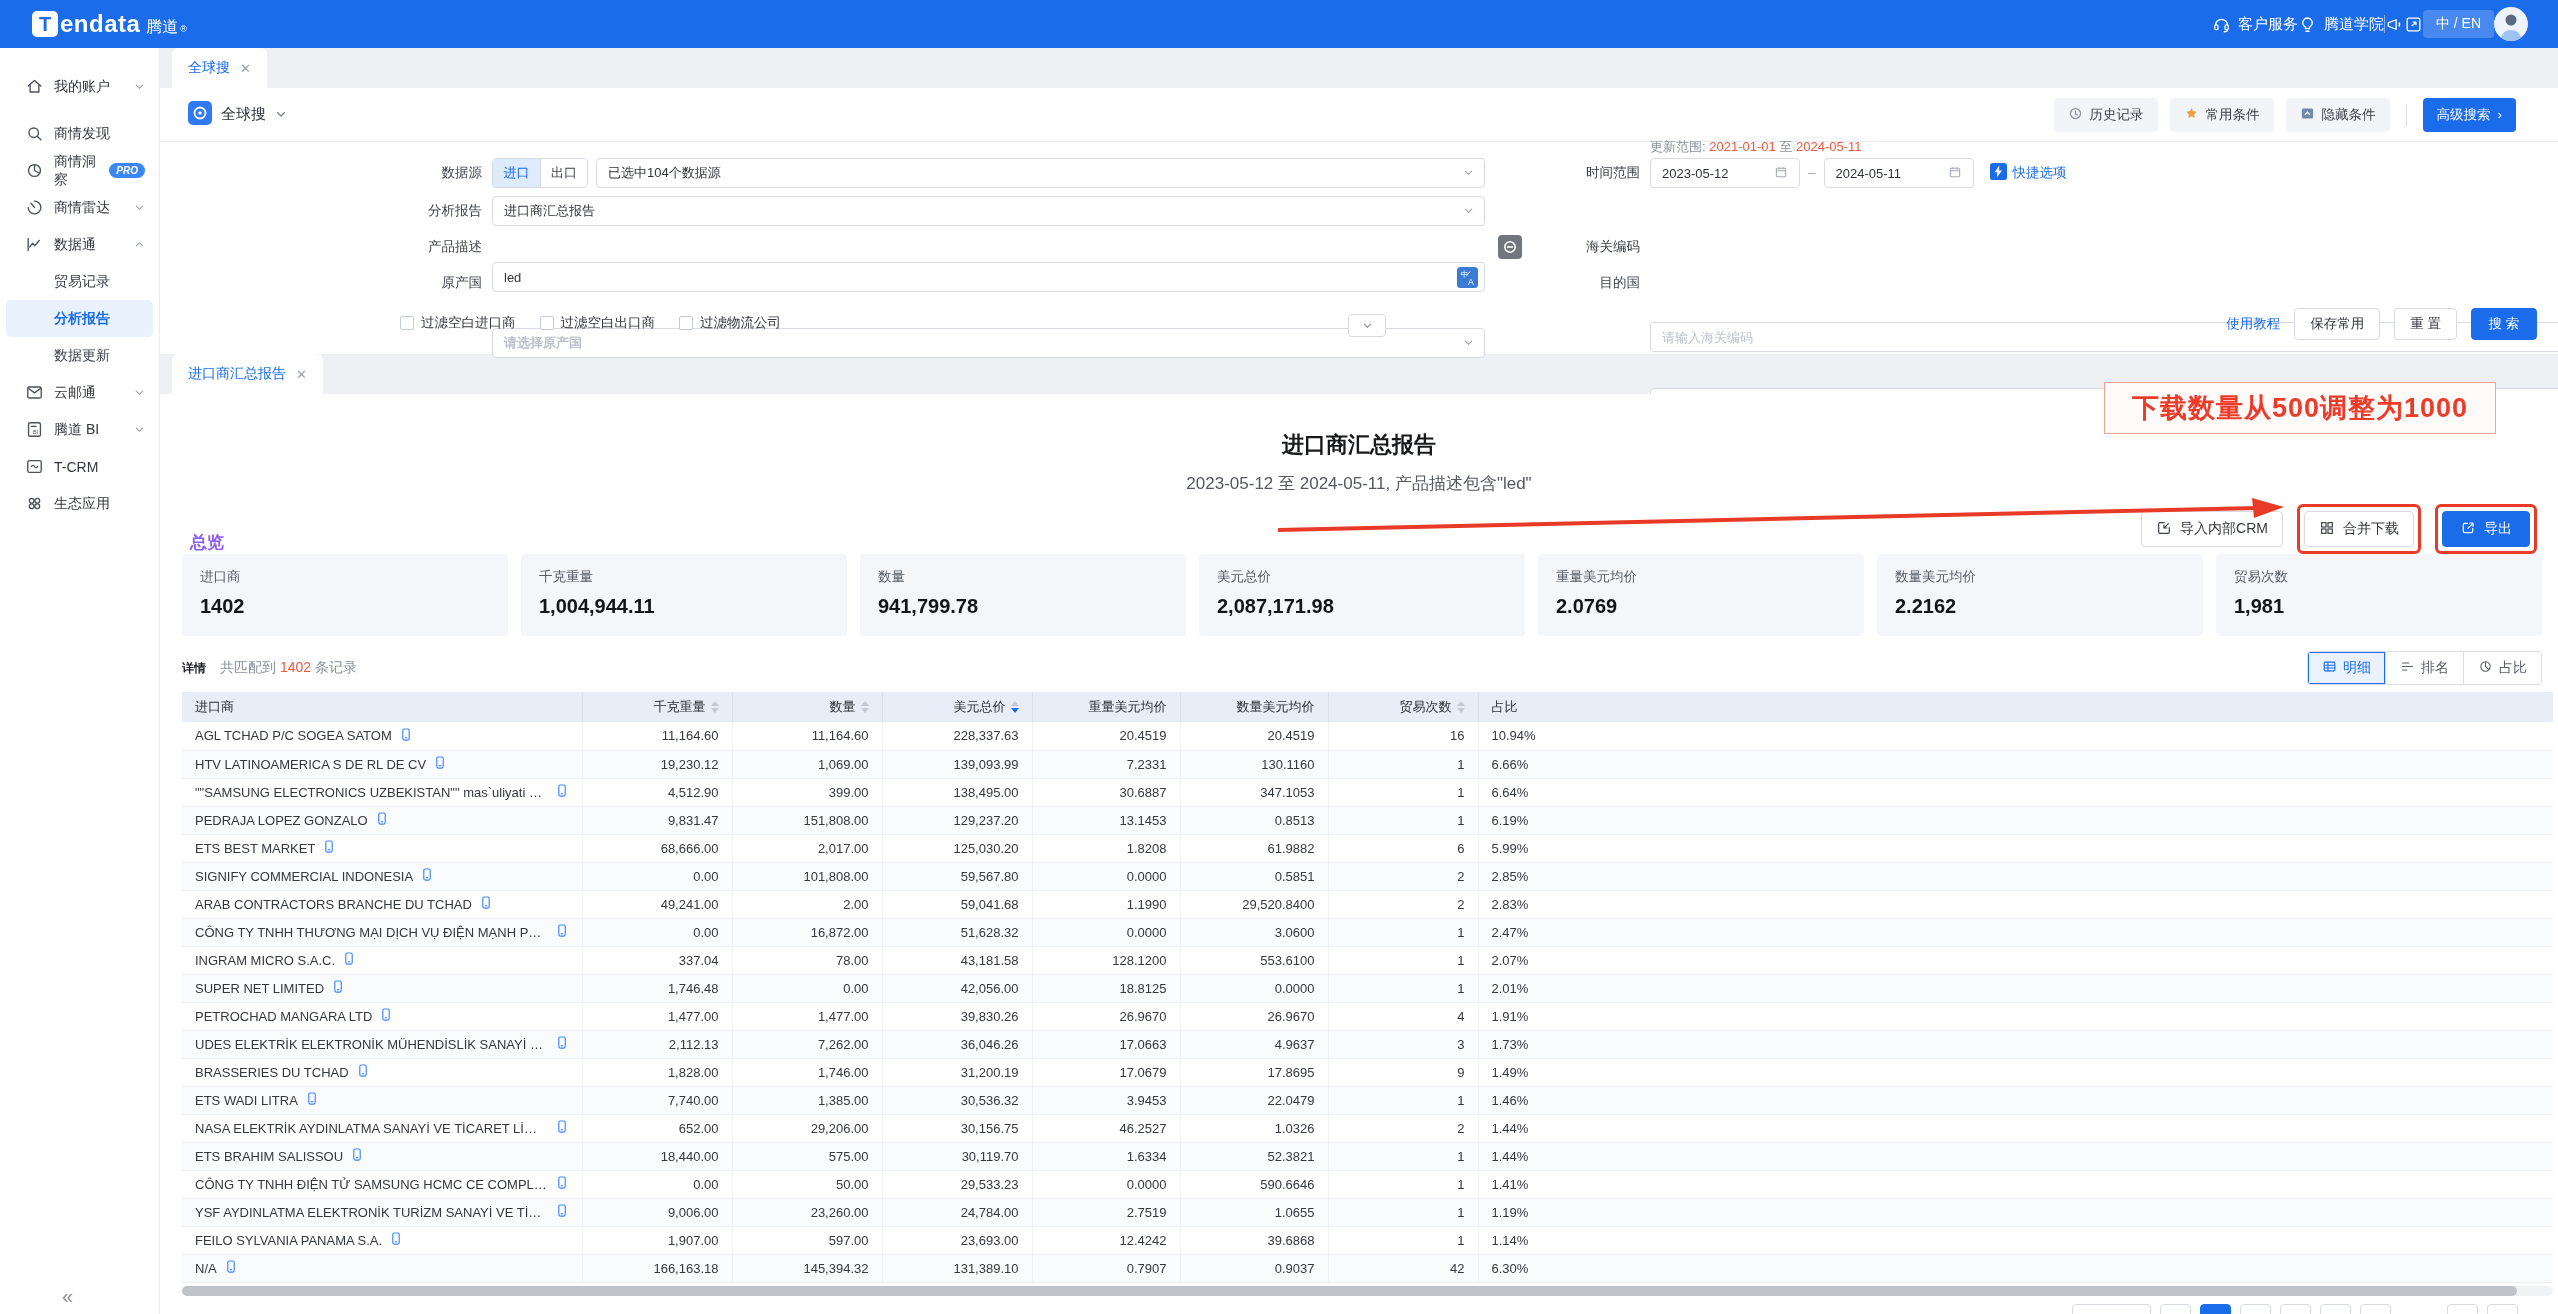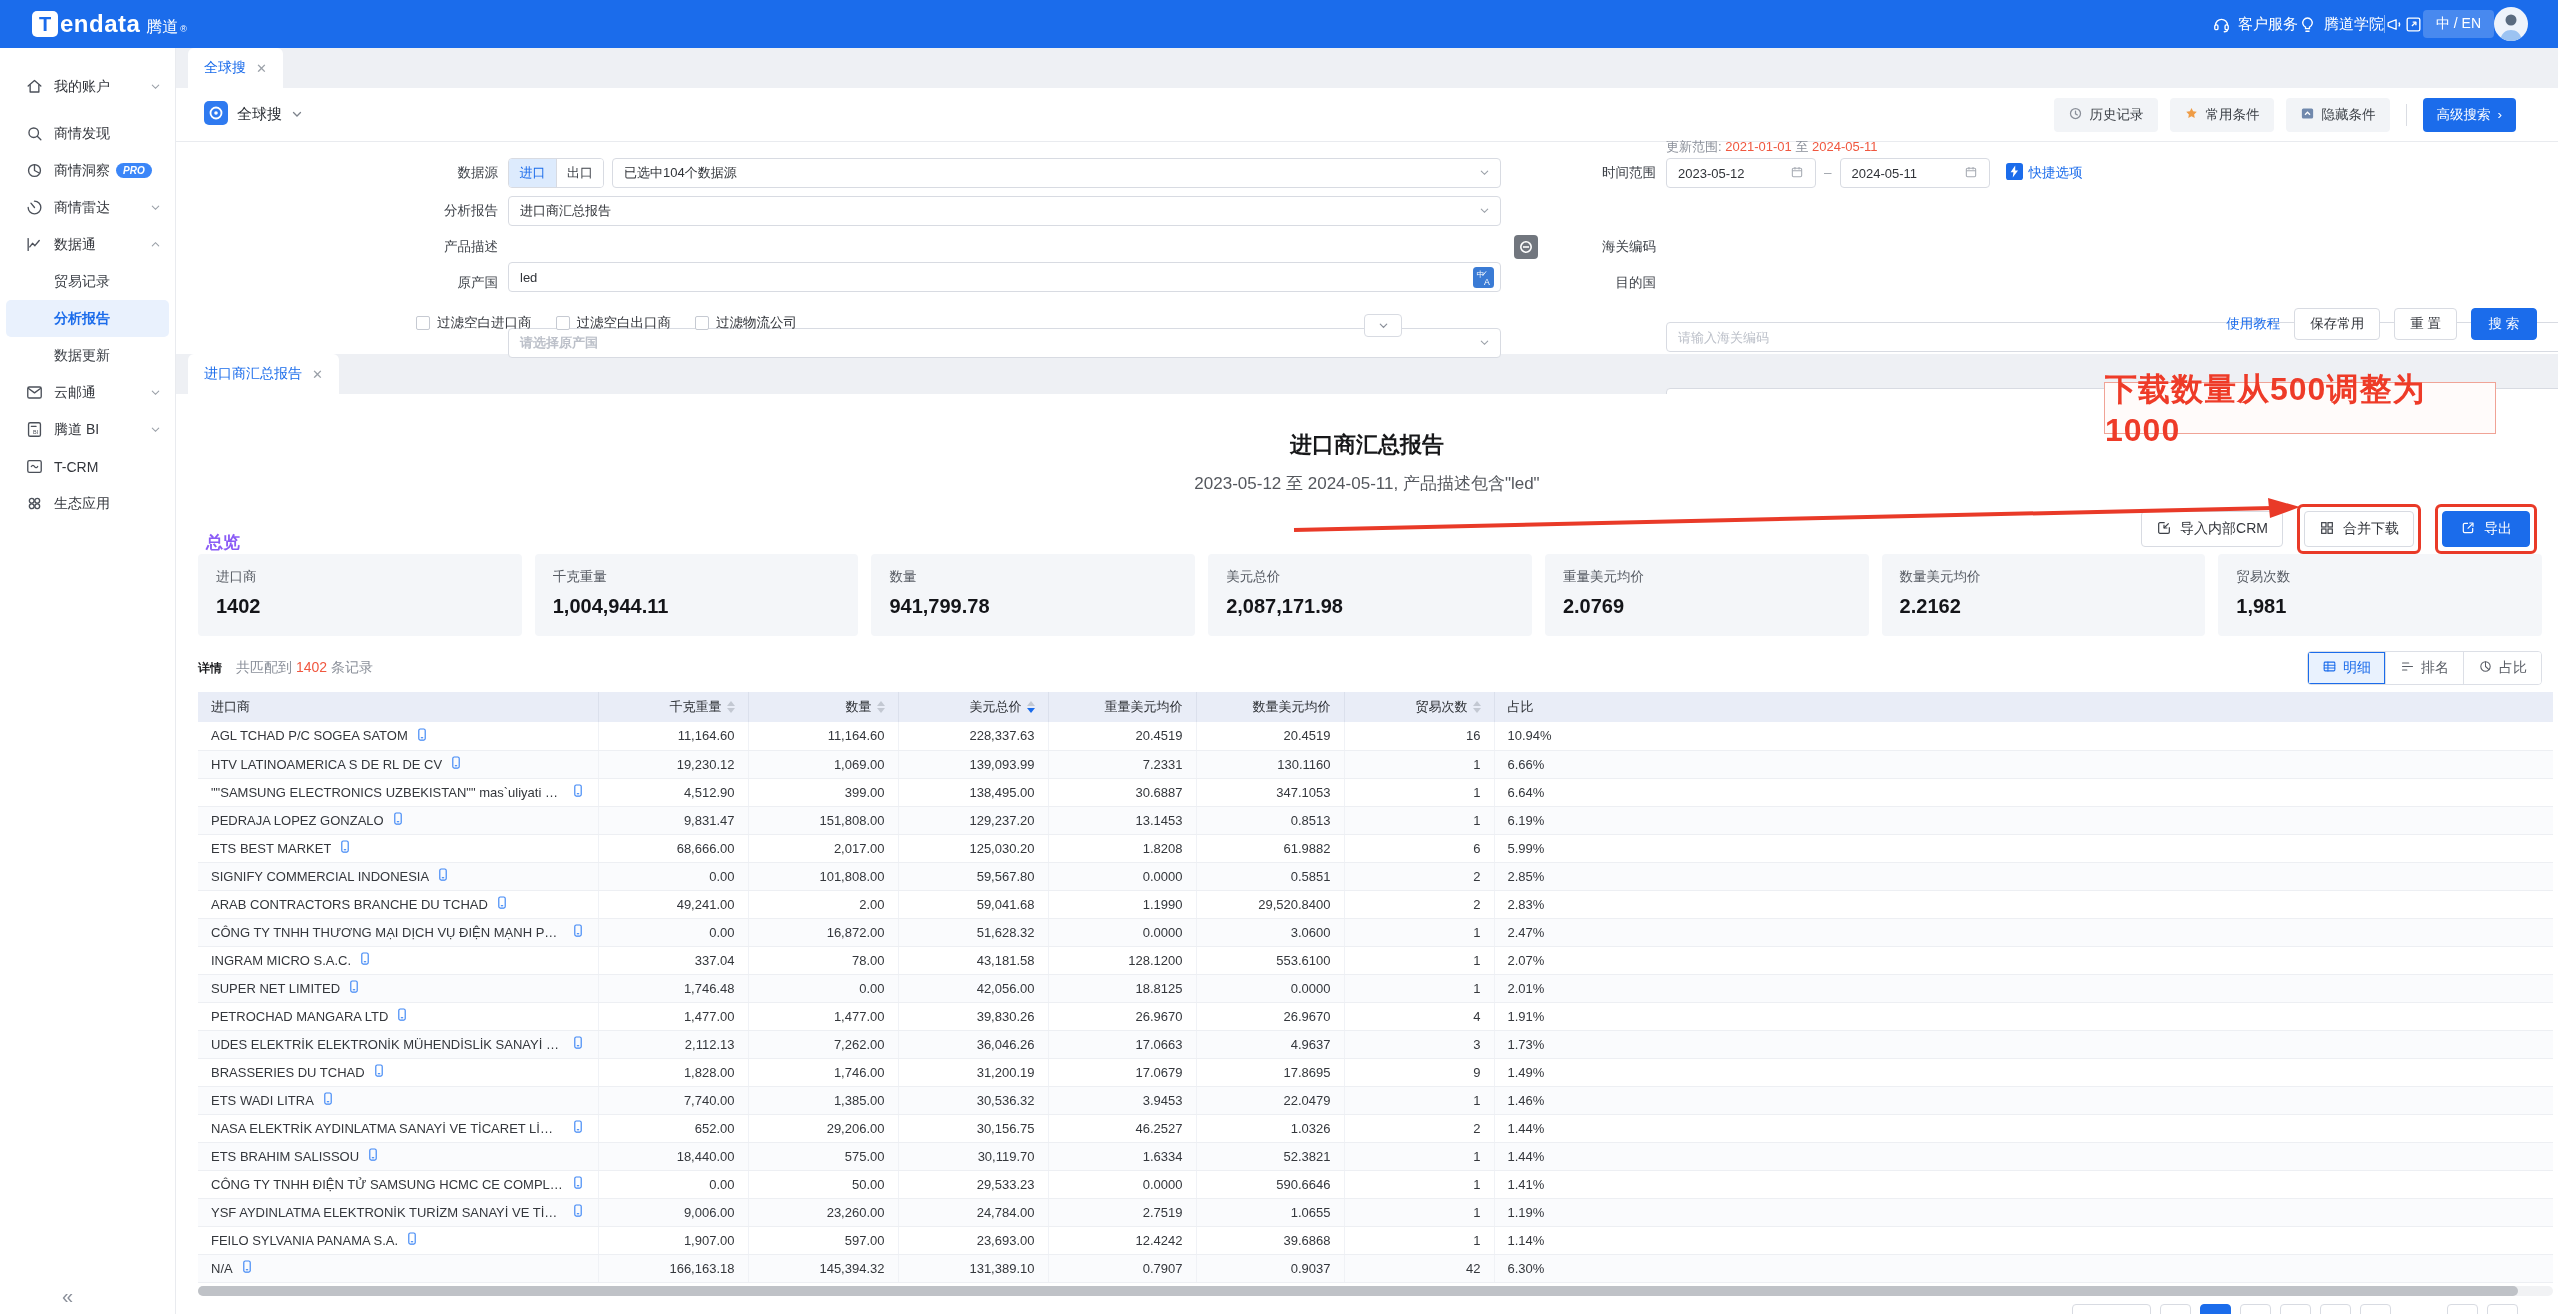--- a/index.html
+++ b/index.html
@@ -16,21 +16,21 @@
   .logo-reg { color:#fff; font-size:9px; vertical-align:super; }
   .nav-right { display:flex; align-items:center; color:#fff; font-size:15px; }
   .nav-item { display:flex; align-items:center; gap:7px; cursor:pointer; }
   .nav-item svg { display:block; }
   .nav-divider { width:1px; height:18px; background:rgba(255,255,255,.45); }
   .lang-btn { background:rgba(255,255,255,.2); border-radius:4px; padding:5px 13px; font-size:14px; cursor:pointer; }
   .avatar { width:34px; height:34px; border-radius:50%; background:#eef3fb; overflow:hidden; display:flex; align-items:flex-end; justify-content:center; }
 
   
   .layout { display:flex; height:1266px; }
-  .sidebar { width:176px; background:#fff; border-right:1px solid #e9ebef; position:relative; padding-top:20px; flex:none; }
+  .sidebar { width:160px; background:#fff; border-right:1px solid #e9ebef; position:relative; padding-top:20px; flex:none; }
   .side-item { height:37px; display:flex; align-items:center; padding:0 14px 0 25px; font-size:14px; color:#32353b; cursor:pointer; }
   .side-item.first { margin-bottom:10px; }
   .side-item .s-ico { width:19px; height:19px; margin-right:10px; color:#4b5059; flex:none; }
   .side-item .s-ico svg { width:19px; height:19px; }
   .side-item .chev { margin-left:auto; color:#9aa0a8; }
   .side-item .chev svg { width:11px; height:11px; }
   .side-sub { height:37px; display:flex; align-items:center; padding-left:54px; font-size:14px; color:#3c4047; cursor:pointer; }
   .side-sub.selected { background:#e9f1fd; border-radius:5px; margin:0 6px; padding-left:48px; color:#1b6ceb; font-weight:bold; }
   .pro-badge { background:#3b86f8; color:#fff; font-size:10px; font-weight:bold; font-style:italic; border-radius:8px; padding:2px 7px; margin-left:6px; }
   .side-collapse { position:absolute; bottom:6px; left:62px; color:#8a8f99; font-size:20px; cursor:pointer; }
@@ -79,21 +79,21 @@
   .check .box { width:14px; height:14px; border:1px solid #c6cad2; border-radius:2px; background:#fff; }
   .fold-btn { position:absolute; left:1188px; top:172px; width:38px; height:23px; border:1px solid #d8dbe2; border-radius:4px; background:#fff; display:flex; align-items:center; justify-content:center; color:#8a8f99; cursor:pointer; }
   .fold-btn svg { width:11px; height:11px; }
   .actions { position:absolute; right:21px; top:166px; display:flex; align-items:center; gap:14px; }
   .link { color:#1b6ceb; font-size:13.5px; cursor:pointer; }
   .btn { height:32px; border:1px solid #d8dbe2; background:#fff; border-radius:4px; padding:0 15px; font-size:13.5px; color:#33363c; cursor:pointer; font-family:inherit; }
   .btn.primary { background:#1b6ceb; border-color:#1b6ceb; color:#fff; width:66px; }
 
   
   .panel2 { background:#fff; flex:1; position:relative; overflow:visible; }
-  .annotation { position:absolute; top:-12px; right:62px; width:392px; height:52px; border:1px solid #f0a396; background:#fffbfa; color:#ee3b28; font-size:32px; font-weight:bold; display:flex; align-items:center; justify-content:center; z-index:5; letter-spacing:1px; }
+  .annotation { position:absolute; top:-12px; right:62px; width:392px; height:52px; border:1px solid #f0a396; background:#fffbfa; color:#ee3b28; font-size:27px; font-weight:bold; display:flex; align-items:center; justify-content:center; z-index:5; letter-spacing:1px; }
   .red-arrow { position:absolute; left:1112px; top:103px; z-index:4; pointer-events:none; }
   .rpt-title { text-align:center; margin-top:36px; font-size:22px; font-weight:bold; color:#17181a; }
   .rpt-sub { text-align:center; margin-top:12px; font-size:17px; color:#55585e; }
   .overview-row { position:absolute; left:30px; right:21px; top:110px; display:flex; align-items:center; }
   .overview-title { font-size:17px; font-weight:bold; color:#8b5cf6; align-self:flex-end; }
   .ov-actions { margin-left:auto; display:flex; align-items:center; gap:14px;padding-left:30px; }
   .act-btn { height:36px; border:1px solid #d8dbe2; background:#fff; border-radius:4px; padding:0 14px; display:flex; align-items:center; gap:8px; font-size:14px; color:#33363c; cursor:pointer; font-family:inherit; }
   .act-btn.primary { background:#1b6ceb; border-color:#1b6ceb; color:#fff; padding:0 17px; }
   .red-outline { border:3px solid #e93a28; border-radius:6px; padding:4px; }
   .stats { position:absolute; left:22px; right:16px; top:160px; display:flex; gap:13px; }

